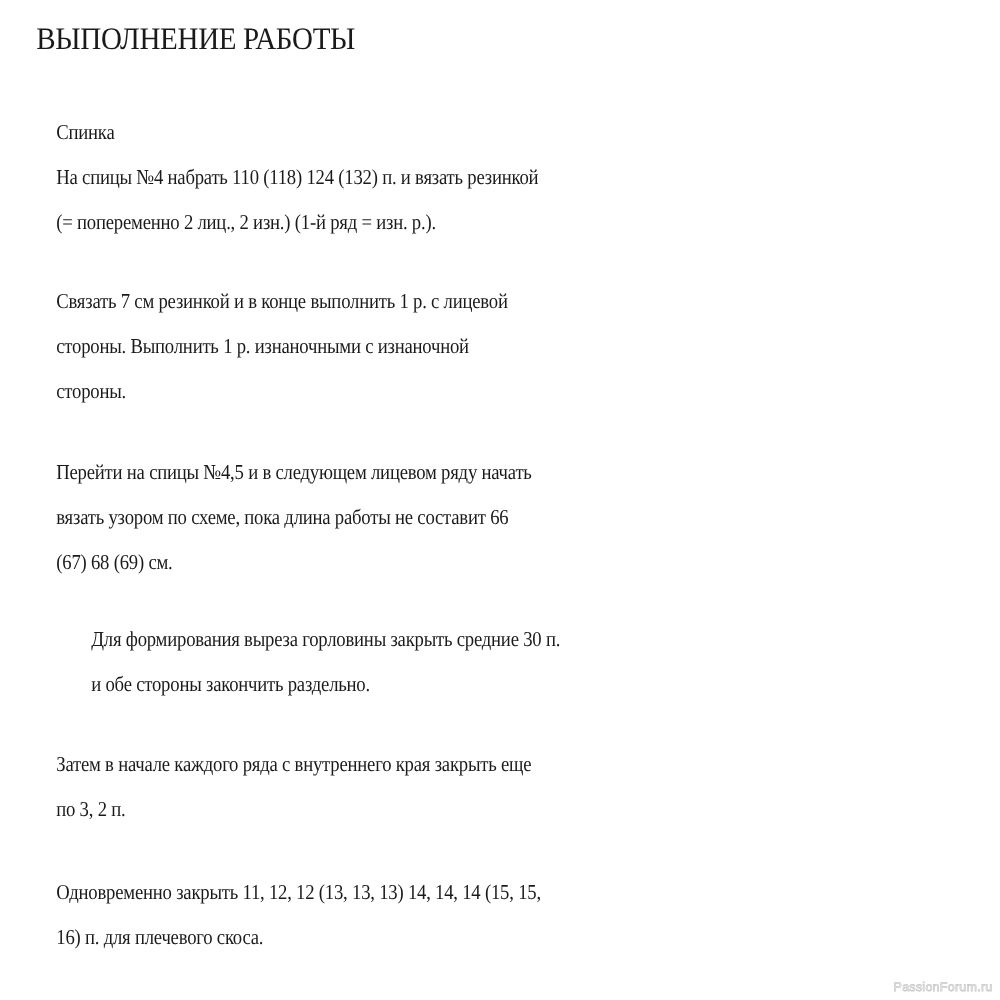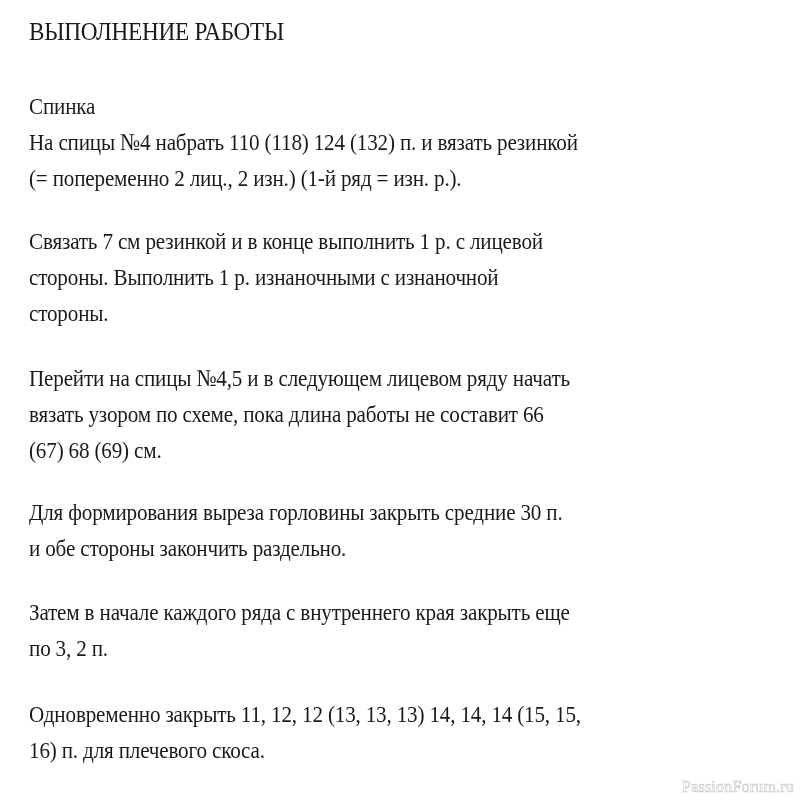--- a/index.html
+++ b/index.html
@@ -26,38 +26,38 @@
       left: 0;
       top: 18px;
       font-size: 25px;
       letter-spacing: -0.3px;
       white-space: nowrap;
       transform: scaleX(0.93);
       transform-origin: left top;
     }
     .para {
       position: absolute;
-      left: 0;
+      left: 16px;
       margin: 0;
-      font-size: 24px;
+      font-size: 17px;
       line-height: 36px;
       letter-spacing: -0.2px;
     }
     .para .line {
       display: block;
       white-space: nowrap;
       transform: scaleX(0.88);
       transform-origin: left top;
     }
     .watermark {
       position: absolute;
       right: 6px;
       bottom: 4px;
-      font-family: Liberation Serif, serif;
-      font-size: 16px;
+      font-family: Liberation Sans, sans-serif;
+      font-size: 10px;
       color: #ffffff;
       -webkit-text-stroke: 0.6px #c8c8c8;
       letter-spacing: 0.2px;
     }
   </style>
 </head>
 <body>
 
 <div class="page">
   <div class="heading">ВЫПОЛНЕНИЕ РАБОТЫ</div>
@@ -73,21 +73,21 @@
     <span class="line">стороны. Выполнить 1 р. изнаночными с изнаночной</span>
     <span class="line">стороны.</span>
   </p>
 
   <p class="para" style="top:360px;">
     <span class="line">Перейти на спицы №4,5 и в следующем лицевом ряду начать</span>
     <span class="line">вязать узором по схеме, пока длина работы не составит 66</span>
     <span class="line">(67) 68 (69) см.</span>
   </p>
 
-  <p class="para" style="top:494px;">
+  <p class="para" style="top:494px;margin-left:28px;">
     <span class="line">Для формирования выреза горловины закрыть средние 30 п.</span>
     <span class="line">и обе стороны закончить раздельно.</span>
   </p>
 
   <p class="para" style="top:594px;">
     <span class="line">Затем в начале каждого ряда с внутреннего края закрыть еще</span>
     <span class="line">по 3, 2 п.</span>
   </p>
 
   <p class="para" style="top:696px;font-family:Liberation Serif, serif;">

